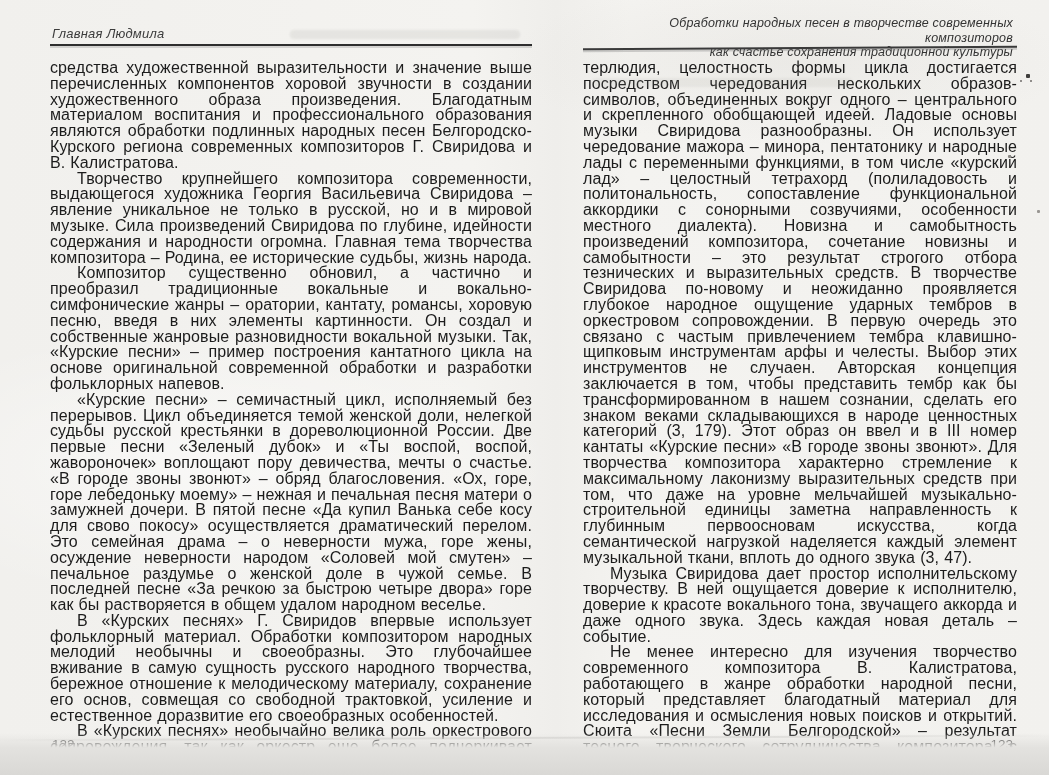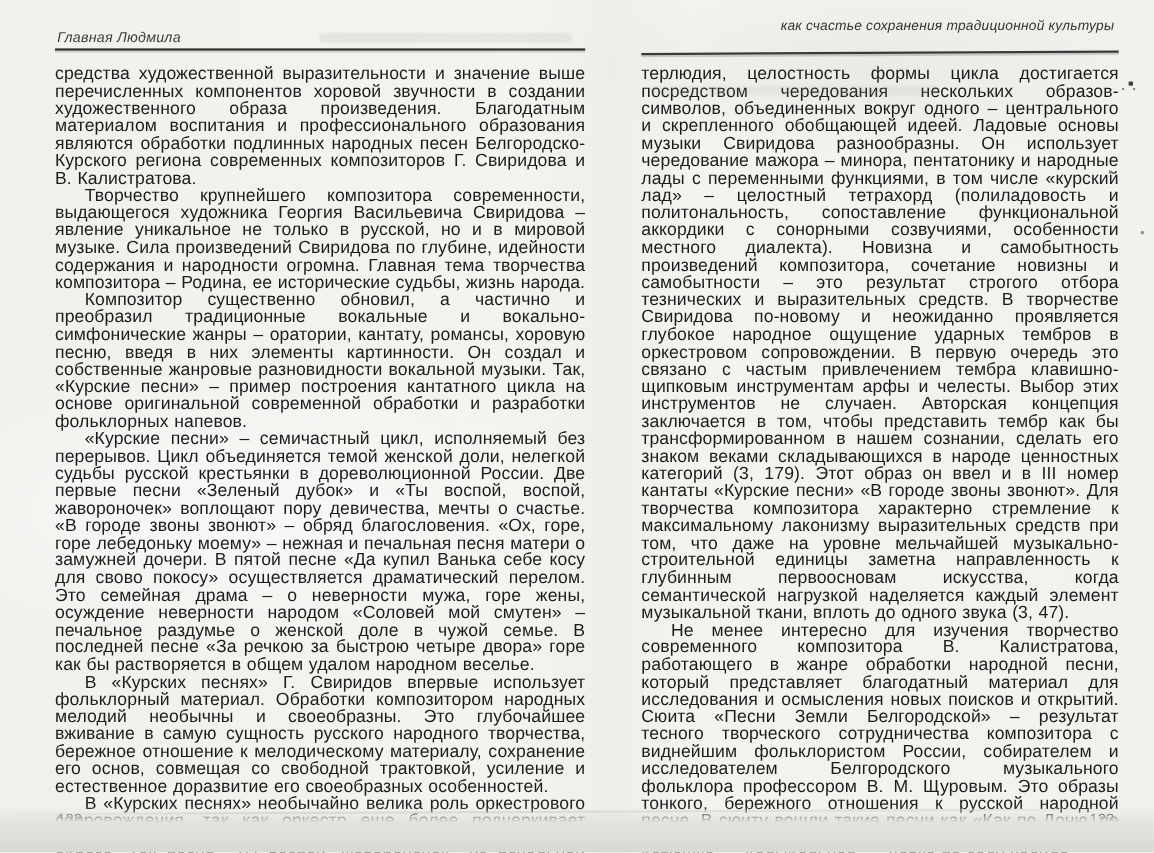--- a/index.html
+++ b/index.html
@@ -99,26 +99,28 @@
       <p class="indent">Творчество крупнейшего композитора современности, выдающегося художника Георгия Васильевича Свиридова – явление уникальное не только в русской, но и в мировой музыке. Сила произведений Свиридова по глубине, идейности содержания и народности огромна. Главная тема творчества композитора – Родина, ее исторические судьбы, жизнь народа.</p>
       <p class="indent">Композитор существенно обновил, а частично и преобразил традиционные вокальные и вокально-симфонические жанры – оратории, кантату, романсы, хоровую песню, введя в них элементы картинности. Он создал и собственные жанровые разновидности вокальной музыки. Так, «Курские песни» – пример построения кантатного цикла на основе оригинальной современной обработки и разработки фольклорных напевов.</p>
       <p class="indent">«Курские песни» – семичастный цикл, исполняемый без перерывов. Цикл объединяется темой женской доли, нелегкой судьбы русской крестьянки в дореволюционной России. Две первые песни «Зеленый дубок» и «Ты воспой, воспой, жавороночек» воплощают пору девичества, мечты о счастье. «В городе звоны звонют» – обряд благословения. «Ох, горе, горе лебедоньку моему» – нежная и печальная песня матери о замужней дочери. В пятой песне «Да купил Ванька себе косу для свово покосу» осуществляется драматический перелом. Это семейная драма – о неверности мужа, горе жены, осуждение неверности народом «Соловей мой смутен» – печальное раздумье о женской доле в чужой семье. В последней песне «За речкою за быстрою четыре двора» горе как бы растворяется в общем удалом народном веселье.</p>
       <p class="indent">В «Курских песнях» Г. Свиридов впервые использует фольклорный материал. Обработки композитором народных мелодий необычны и своеобразны. Это глубочайшее вживание в самую сущность русского народного творчества, бережное отношение к мелодическому материалу, сохранение его основ, совмещая со свободной трактовкой, усиление и естественное доразвитие его своеобразных особенностей.</p>
       <p class="indent">В «Курских песнях» необычайно велика роль оркестрового сопровождения, так как оркестр еще более подчеркивает красоту напева и во многом способствует созданию нового образа. Так песня «Ты воспой, жавороночек» из печальной протяжной превратилась в радостный звонкий призыв весны. Изменение темпа, звенящая оркестровая ин-</p>
     </div>
   </div>
 
   <div class="page-col col-right">
     <div class="running-head head-right">
+      <div>Обработки народных песен в творчестве современных композиторов</div>
       <div>как счастье сохранения традиционной культуры</div>
     </div>
     <div class="rule rule-right"></div>
 
     <div class="body-text">
       <p>терлюдия, целостность формы цикла достигается посредством чередования нескольких образов-символов, объединенных вокруг одного – центрального и скрепленного обобщающей идеей. Ладовые основы музыки Свиридова разнообразны. Он использует чередование мажора – минора, пентатонику и народные лады с переменными функциями, в том числе «курский лад» – целостный тетрахорд (полиладовость и политональность, сопоставление функциональной аккордики с сонорными созвучиями, особенности местного диалекта). Новизна и самобытность произведений композитора, сочетание новизны и самобытности – это результат строгого отбора тезнических и выразительных средств. В творчестве Свиридова по-новому и неожиданно проявляется глубокое народное ощущение ударных тембров в оркестровом сопровождении. В первую очередь это связано с частым привлечением тембра клавишно-щипковым инструментам арфы и челесты. Выбор этих инструментов не случаен. Авторская концепция заключается в том, чтобы представить тембр как бы трансформированном в нашем сознании, сделать его знаком веками складывающихся в народе ценностных категорий (3, 179). Этот образ он ввел и в III номер кантаты «Курские песни» «В городе звоны звонют». Для творчества композитора характерно стремление к максимальному лаконизму выразительных средств при том, что даже на уровне мельчайшей музыкально-строительной единицы заметна направленность к глубинным первоосновам искусства, когда семантической нагрузкой наделяется каждый элемент музыкальной ткани, вплоть до одного звука (3, 47).</p>
+      <p class="indent">Музыка Свиридова дает простор исполнительскому творчеству. В ней ощущается доверие к исполнителю, доверие к красоте вокального тона, звучащего аккорда и даже одного звука. Здесь каждая новая деталь – событие.</p>
       <p class="indent">Не менее интересно для изучения творчество современного композитора В. Калистратова, работающего в жанре обработки народной песни, который представляет благодатный материал для исследования и осмысления новых поисков и открытий. Сюита «Песни Земли Белгородской» – результат тесного творческого сотрудничества композитора с виднейшим фольклористом России, собирателем и исследователем Белгородского музыкального фольклора профессором В. М. Щуровым. Это образы тонкого, бережного отношения к русской народной песне. В сюиту вошли такие песни как «Как по Доню, по Доночку», «Ехал молодец из неволюшки», «Отдал меня батюшка», «Колыбельная», «Девка по саду ходила».</p>
       <p class="indent">В хоровых обработках народных песен Калистратова на фоне сохранения стилевых и жанровых особенностей народных песен (запев, хоровой подхват, куплетно-вариационная форма, переменный тип</p>
     </div>
   </div>
 
   <div class="page-number pn-left">122</div>
   <div class="page-number pn-right">123</div>
 
   <div class="ghost g1"></div>
   <div class="ghost g2"></div>

